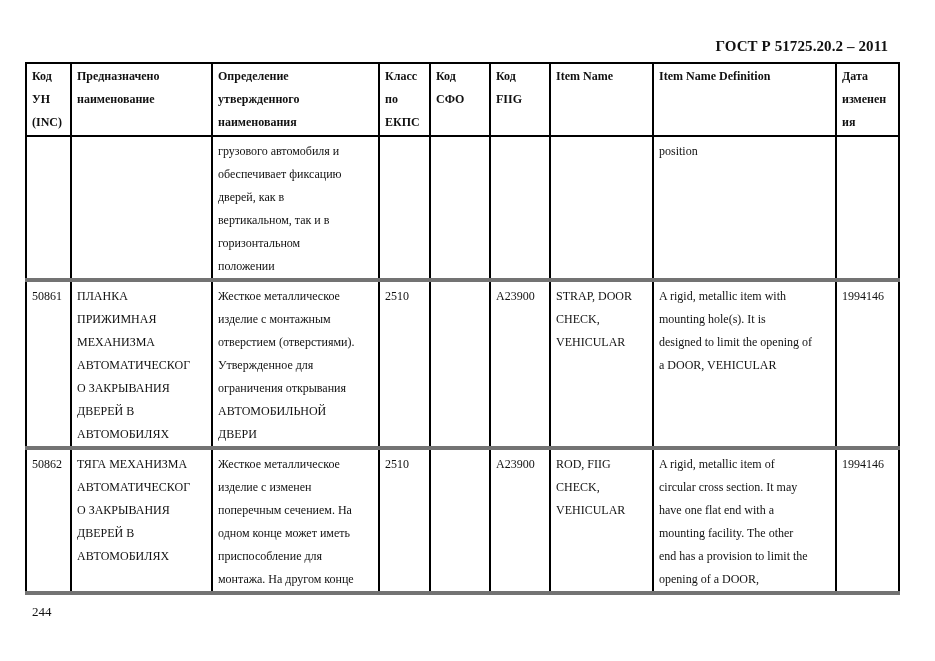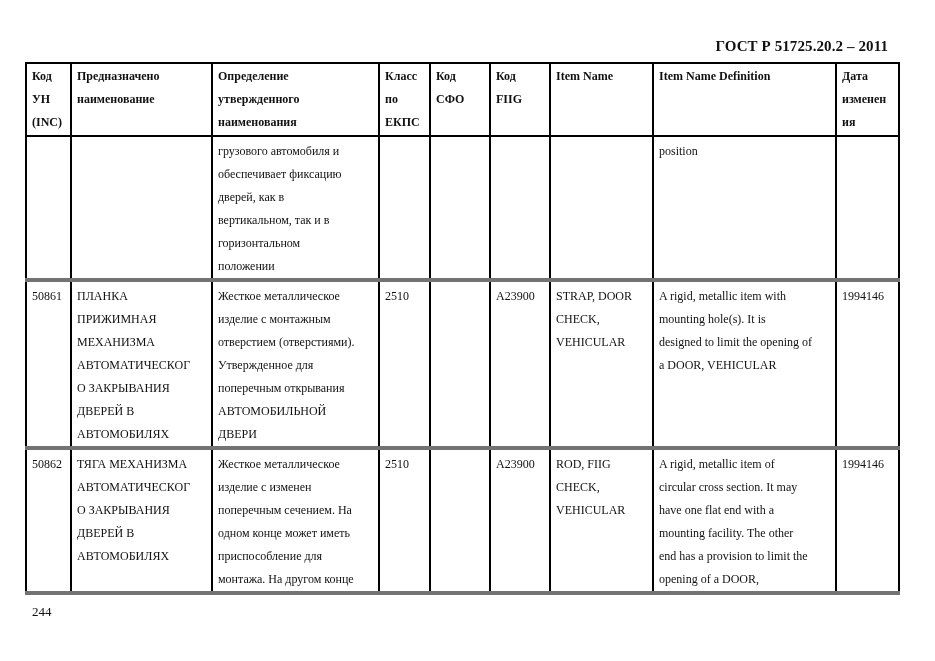--- a/index.html
+++ b/index.html
@@ -155,21 +155,21 @@
         <span class="cell-line">АВТОМАТИЧЕСКОГ</span>
         <span class="cell-line">О ЗАКРЫВАНИЯ</span>
         <span class="cell-line">ДВЕРЕЙ В</span>
         <span class="cell-line">АВТОМОБИЛЯХ</span>
       </td>
       <td>
         <span class="cell-line">Жесткое металлическое</span>
         <span class="cell-line">изделие с монтажным</span>
         <span class="cell-line">отверстием (отверстиями).</span>
         <span class="cell-line">Утвержденное для</span>
-        <span class="cell-line">поперечным открывания</span>
+        <span class="cell-line">ограничения открывания</span>
         <span class="cell-line">АВТОМОБИЛЬНОЙ</span>
         <span class="cell-line">ДВЕРИ</span>
       </td>
       <td>
         <span class="cell-line">2510</span>
       </td>
       <td></td>
       <td>
         <span class="cell-line">A23900</span>
       </td>

